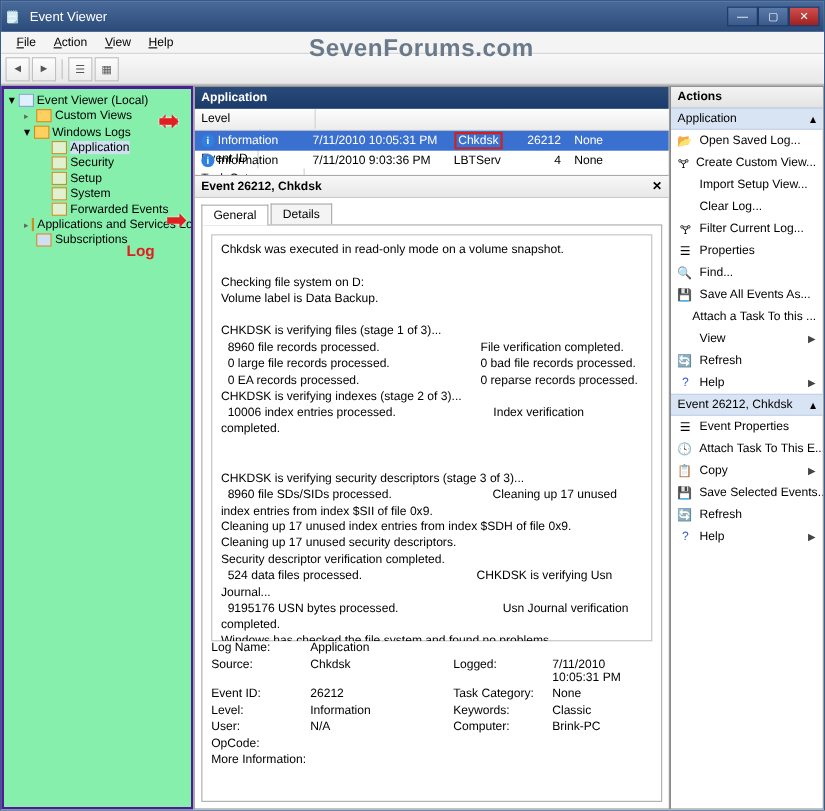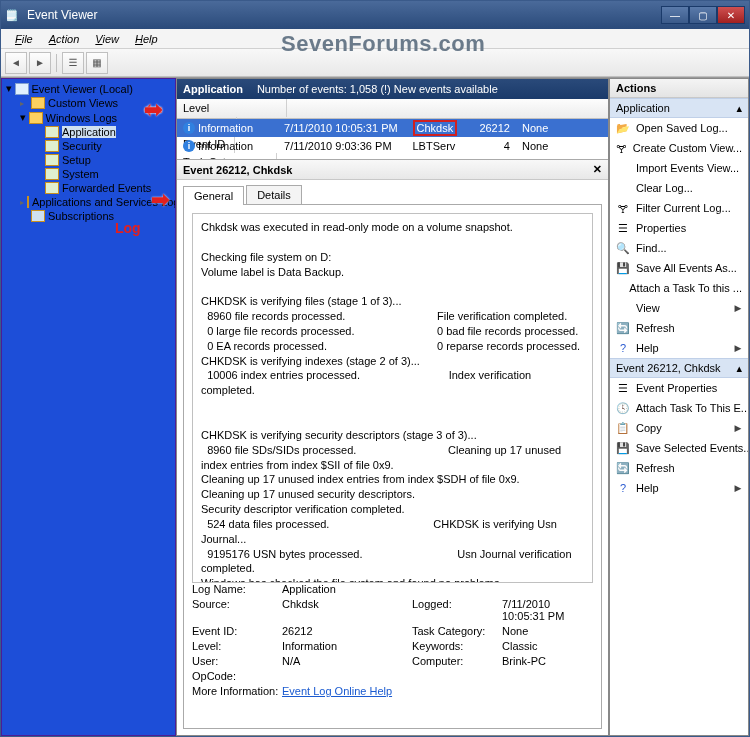--- a/index.html
+++ b/index.html
@@ -5,27 +5,27 @@
 * { box-sizing: border-box; font-family: "Segoe UI", Tahoma, sans-serif; }
 body { margin:0; background:#e8e8e8; font-size:11px; color:#000; }
 .window { width:750px; height:737px; display:flex; flex-direction:column; border:1px solid #3a5a8a; background:#fff; }
 .titlebar { height:28px; background:linear-gradient(#4a6a9a,#2a4a7a); color:#fff; display:flex; align-items:center; padding:0 4px; }
 .titlebar .icon { width:16px; height:16px; margin-right:6px; display:inline-flex; align-items:center;}
 .titlebar .title { flex:1; font-size:12px; }
 .winbtns { display:flex; gap:0; }
 .winbtn { width:28px; height:18px; background:linear-gradient(#5a7aaa,#3a5a8a); border:1px solid #1a3a6a; display:flex; align-items:center; justify-content:center; color:#fff; font-size:10px; cursor:default;}
 .winbtn.close { background:linear-gradient(#d05050,#a02020); }
 .menubar { height:20px; display:flex; align-items:center; padding:2px 6px; border-bottom:1px solid #d0d0d0; gap:0; background:#f4f4f4;}
-.menubar span { padding:2px 8px; cursor:default;font-style:italic; }
+.menubar span { padding:2px 8px; cursor:default; }
 .menubar span u { text-decoration:underline; }
 .toolbar { height:28px; background:linear-gradient(#f8f8f8,#e8e8e8); border-bottom:1px solid #c0c0c0; display:flex; align-items:center; padding:0 4px; gap:2px;}
 .tbtn { width:22px; height:22px; border:1px solid #c0c0c0; background:linear-gradient(#fdfdfd,#ececec); display:flex; align-items:center; justify-content:center; cursor:default; font-size:10px; color:#555;}
 .watermark { position:absolute; left:280px; top:30px; font-size:22px; font-weight:bold; color:#6a7a8a; letter-spacing:0.5px; pointer-events:none;}
 .body { flex:1; display:flex; border-top:1px solid #999; overflow:hidden;}
-.leftpane { width:175px; border:1px solid #4c1d95; background:#1d4ed8; overflow:auto; padding:2px;}
+.leftpane { width:175px; border:3px solid #4c1d95; background:#86efac; overflow:auto; padding:2px;}
 .tree ul { list-style:none; margin:0; padding-left:14px; }
 .tree > ul { padding-left:2px; }
 .tree li { padding:1px 0; white-space:nowrap; cursor:default; display:flex; align-items:center; gap:3px;}
 .tree li.parent::before { content:"▸"; color:#666; font-size:8px; width:8px; display:inline-block;}
 .tree li.expanded::before { content:"▾"; }
 .tree li.leaf::before { content:""; width:8px; display:inline-block; }
 .tree li.selected > span.label { background:#d0e0f0; }
 .ticon { width:14px; height:12px; display:inline-block; background:#fdd060; border:1px solid #c89020; }
 .ticon.root { background:#e0f0ff; border-color:#80a0d0; }
 .midpane { flex:1; display:flex; flex-direction:column; border:1px solid #888; background:#fff; overflow:hidden;}
@@ -139,21 +139,20 @@
                 <span class="label">Subscriptions</span>
               </li>
           </ul>
         </ul>
       </div>
     </div>
 
     <div class="midpane">
       <div class="listheader">
         <b>Application</b>
-        <span>Number of events: 1,058 (!) New events available</span>
       </div>
       <div class="listcols">
         <div class="cw1">Level</div>
         <div class="cw3">Source</div>
         <div class="cw4">Event ID</div>
         <div class="cw5">Task Category</div>
       </div>
       <div class="listrows" id="listrows">
           <div class="listrow selected">
             <div class="cell cw1"><span class="infoicon">i</span>Information</div>
@@ -234,40 +233,39 @@
               <div>Classic</div>
             <div class="k">User:</div>
               <div>N/A</div>
               <div class="k">Computer:</div>
               <div>Brink-PC</div>
             <div class="k">OpCode:</div>
               <div></div>
               <div></div>
               <div></div>
             <div class="k">More Information:</div>
-              <div style="grid-column:span 3;"><a>Event Log Online Help</a></div>
           </div>
         </div>
       </div>
     </div>
 
     <div class="rightpane">
       <div class="actionhdr">Actions</div>
       <div class="sectionhdr"><span>Application</span> <span style="float:right;">▴</span></div>
       <div class="actionitem">
           <span class="aicon">📂</span>
           <span>Open Saved Log...</span>
         </div>
       <div class="actionitem">
           <span class="aicon">🝖</span>
           <span>Create Custom View...</span>
         </div>
       <div class="actionitem">
           <span class="aicon"></span>
-          <span>Import Events View...</span>
+          <span>Import Setup View...</span>
         </div>
       <div class="actionitem">
           <span class="aicon"></span>
           <span>Clear Log...</span>
         </div>
       <div class="actionitem">
           <span class="aicon">🝖</span>
           <span>Filter Current Log...</span>
         </div>
       <div class="actionitem">

